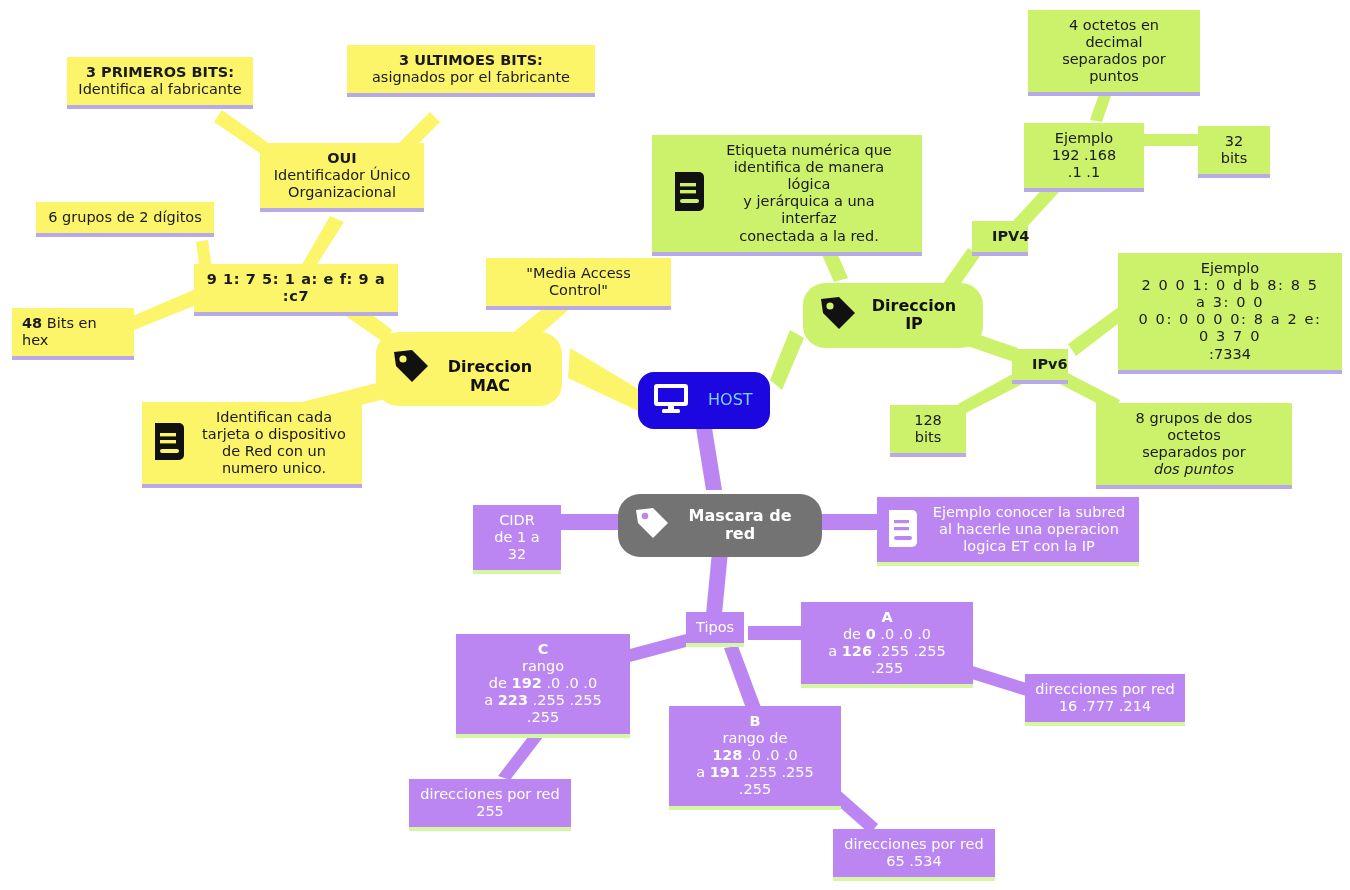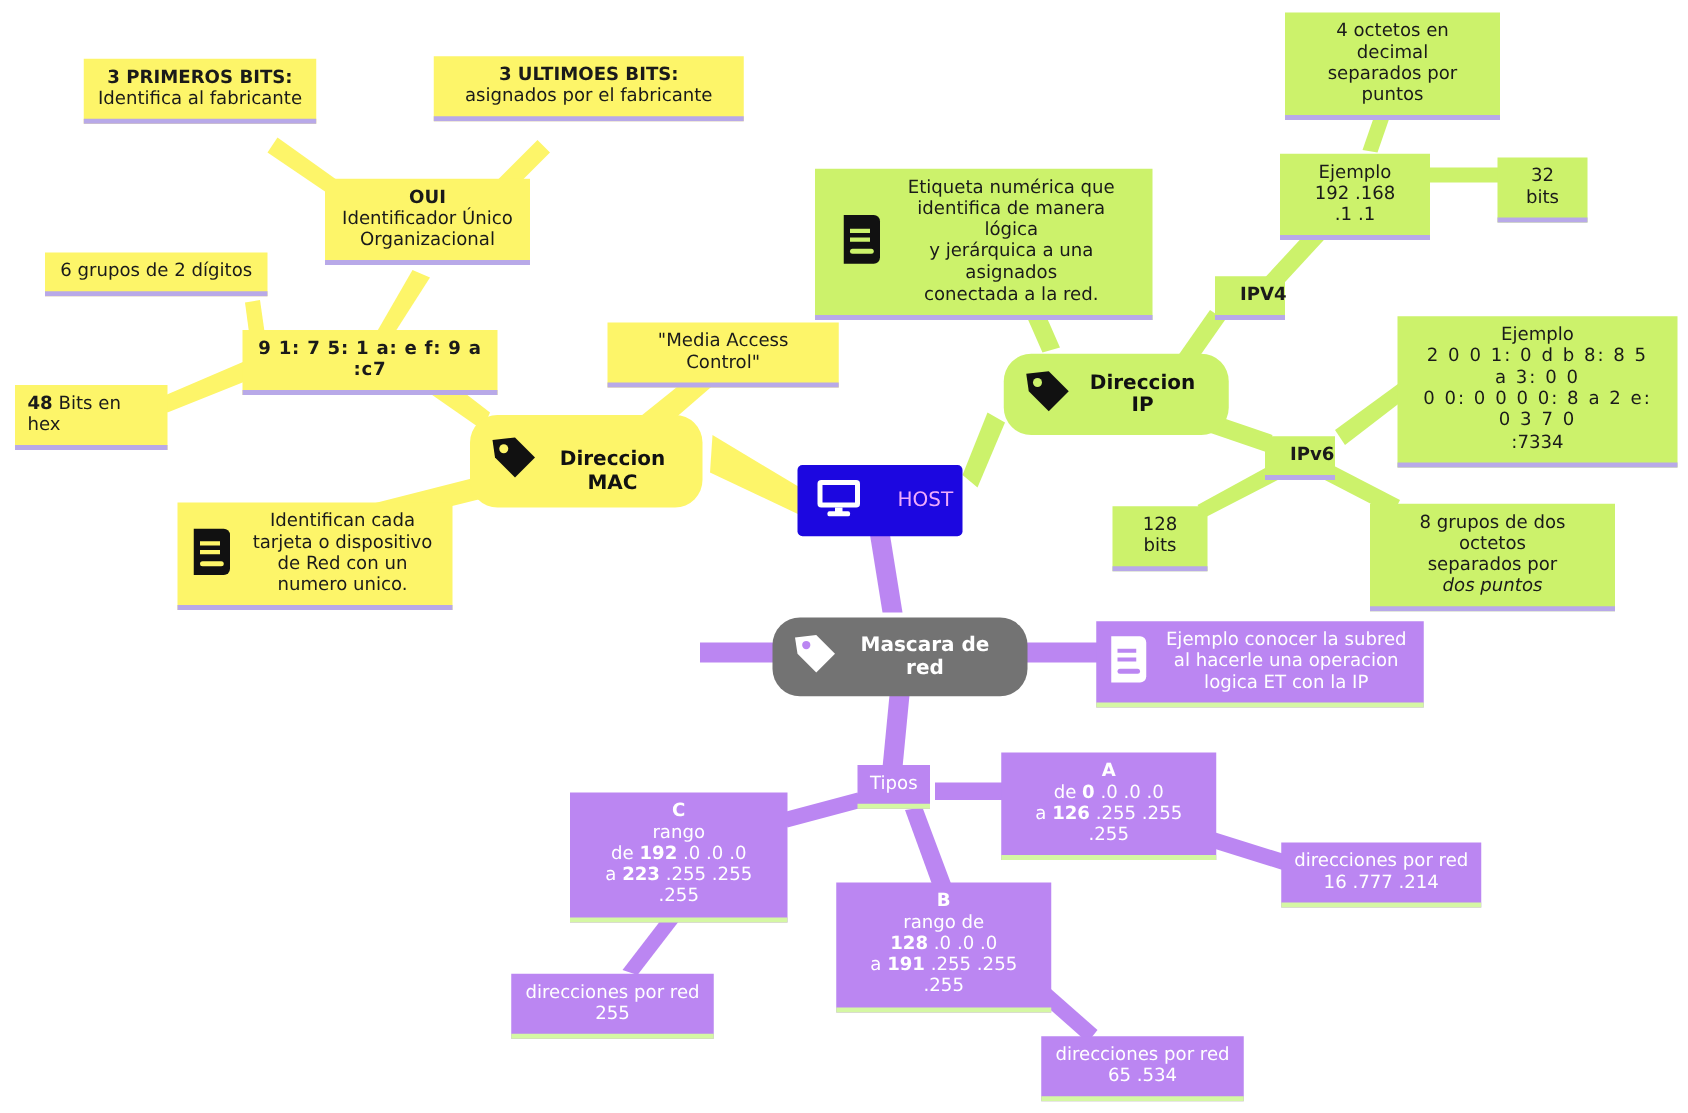--- a/index.html
+++ b/index.html
@@ -49,22 +49,22 @@
     display:flex;align-items:center;
     font-weight:bold;
     padding:10px 22px 10px 14px;
     font-size:16px;
   }
   .hub.y{background:#fdf569;color:#111;}
   .hub.g{background:#ccf26b;color:#111;}
   .hub.p{background:#737373;color:#fff;}
 
   .host{
-    background:#1c07e0;color:#f0abfc;border-radius:4px;
-    display:flex;align-items:center;gap:28px;
+    background:#1c07e0;color:#7dd3fc;border-radius:16px;
+    display:flex;align-items:center;gap:18px;
     padding:10px 22px 10px 14px;font-size:16px;border-bottom:none;
   }
 
   .icon{flex:0 0 auto;display:inline-block;}
   .noteicon{flex:0 0 auto;display:inline-block;margin-right:10px;}
 
   .b{font-weight:bold;}
   .it{font-style:italic;}
   .spaced{letter-spacing:1.6px;}
   .inner{display:block;}
@@ -178,21 +178,21 @@
   </div>
 
   <div class="node y" style="left:36px;top:202px;width:178px;">6 grupos de 2 dígitos</div>
 
   <div class="node y" style="left:260px;top:143px;width:164px;">
     <span class="inner b">OUI</span>
     <span class="inner">Identificador Único</span>
     <span class="inner">Organizacional</span>
   </div>
 
-  <div class="node y" style="left:67px;top:47px;width:186px;">
+  <div class="node y" style="left:67px;top:57px;width:186px;">
     <span class="inner b">3 PRIMEROS BITS:</span>
     <span class="inner">Identifica al fabricante</span>
   </div>
 
   <div class="node y" style="left:347px;top:45px;width:248px;">
     <span class="inner b">3 ULTIMOES BITS:</span>
     <span class="inner">asignados por el fabricante</span>
   </div>
 
   <div class="node hub g" style="left:803px;top:283px;width:180px;">
@@ -210,21 +210,21 @@
       <svg width="34" height="42" viewBox="0 0 34 42">
         <path d="M3 2 H27 a5 5 0 0 1 5 5 V36 a5 5 0 0 1 -5 5 H3 Z" fill="#111111"></path>
         <rect x="8" y="13" width="16" height="3.4" fill="#ccf26b"></rect>
         <rect x="8" y="20" width="16" height="3.4" fill="#ccf26b"></rect>
         <rect x="8" y="29" width="19" height="4" rx="2" fill="#ccf26b"></rect>
       </svg>
     </span>
     <span style="flex:1;">
       <span class="inner">Etiqueta numérica que</span>
       <span class="inner">identifica de manera lógica</span>
-      <span class="inner">y jerárquica a una asignados</span>
+      <span class="inner">y jerárquica a una interfaz</span>
       <span class="inner">conectada a la red.</span>
     </span>
   </div>
 
   <div class="node g b" style="left:972px;top:221px;width:56px;">IPV4</div>
 
   <div class="node g" style="left:1024px;top:123px;width:120px;">
     <span class="inner">Ejemplo</span>
     <span class="inner">192 .168 .1 .1</span>
   </div>
@@ -256,20 +256,24 @@
   <div class="node hub p" style="left:618px;top:494px;width:204px;">
     <span class="icon">
       <svg width="40" height="38" viewBox="0 0 40 38">
         <path d="M4 6 L21 4 L36 19 L21 34 L6 19 Z" fill="#ffffff"></path>
         <circle cx="13" cy="12" r="3.3" fill="#bb86f2"></circle>
       </svg>
     </span>
     <span style="margin-left:8px;">Mascara de red</span>
   </div>
 
+  <div class="node p" style="left:473px;top:505px;width:88px;">
+    <span class="inner">CIDR</span>
+    <span class="inner">de 1 a 32</span>
+  </div>
 
   <div class="node p" style="left:877px;top:497px;width:262px;display:flex;align-items:center;text-align:center;">
     <span class="noteicon">
       <svg width="32" height="40" viewBox="0 0 32 40">
         <path d="M2 2 H25 a5 5 0 0 1 5 5 V34 a5 5 0 0 1 -5 5 H2 Z" fill="#ffffff"></path>
         <rect x="7" y="12" width="15" height="3.2" fill="#bb86f2"></rect>
         <rect x="7" y="19" width="15" height="3.2" fill="#bb86f2"></rect>
         <rect x="7" y="28" width="18" height="4" rx="2" fill="#bb86f2"></rect>
       </svg>
     </span>

